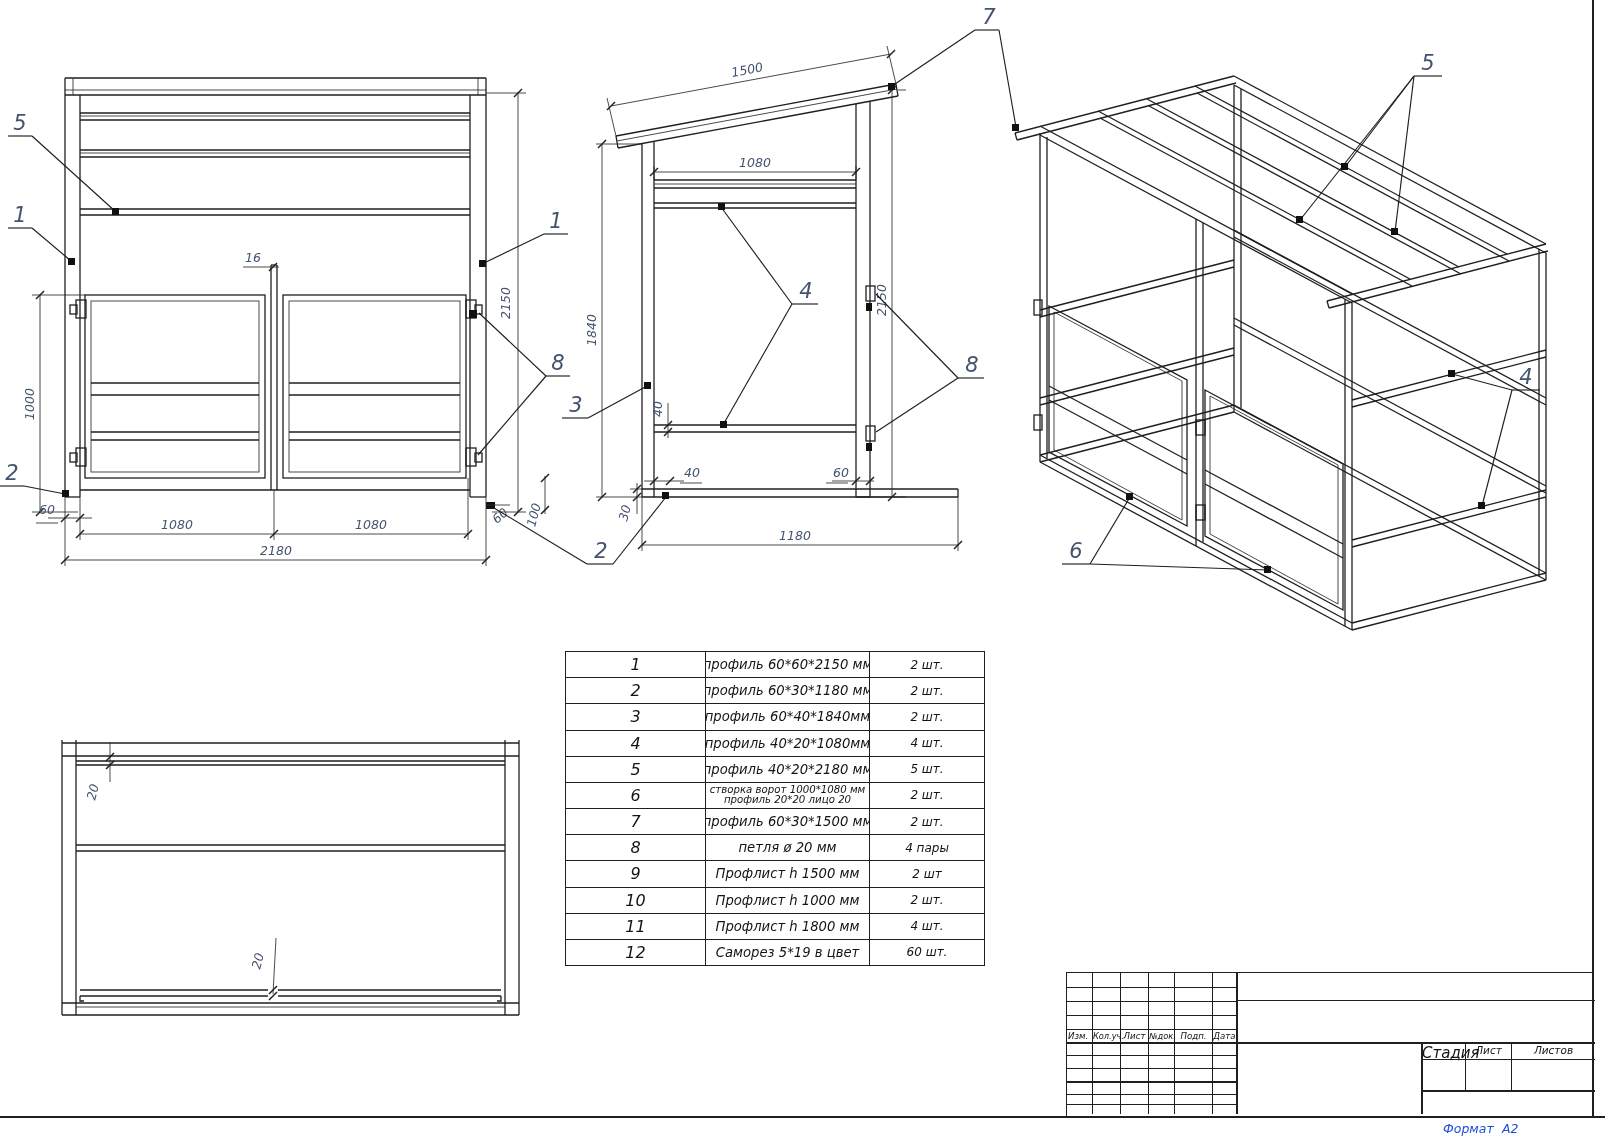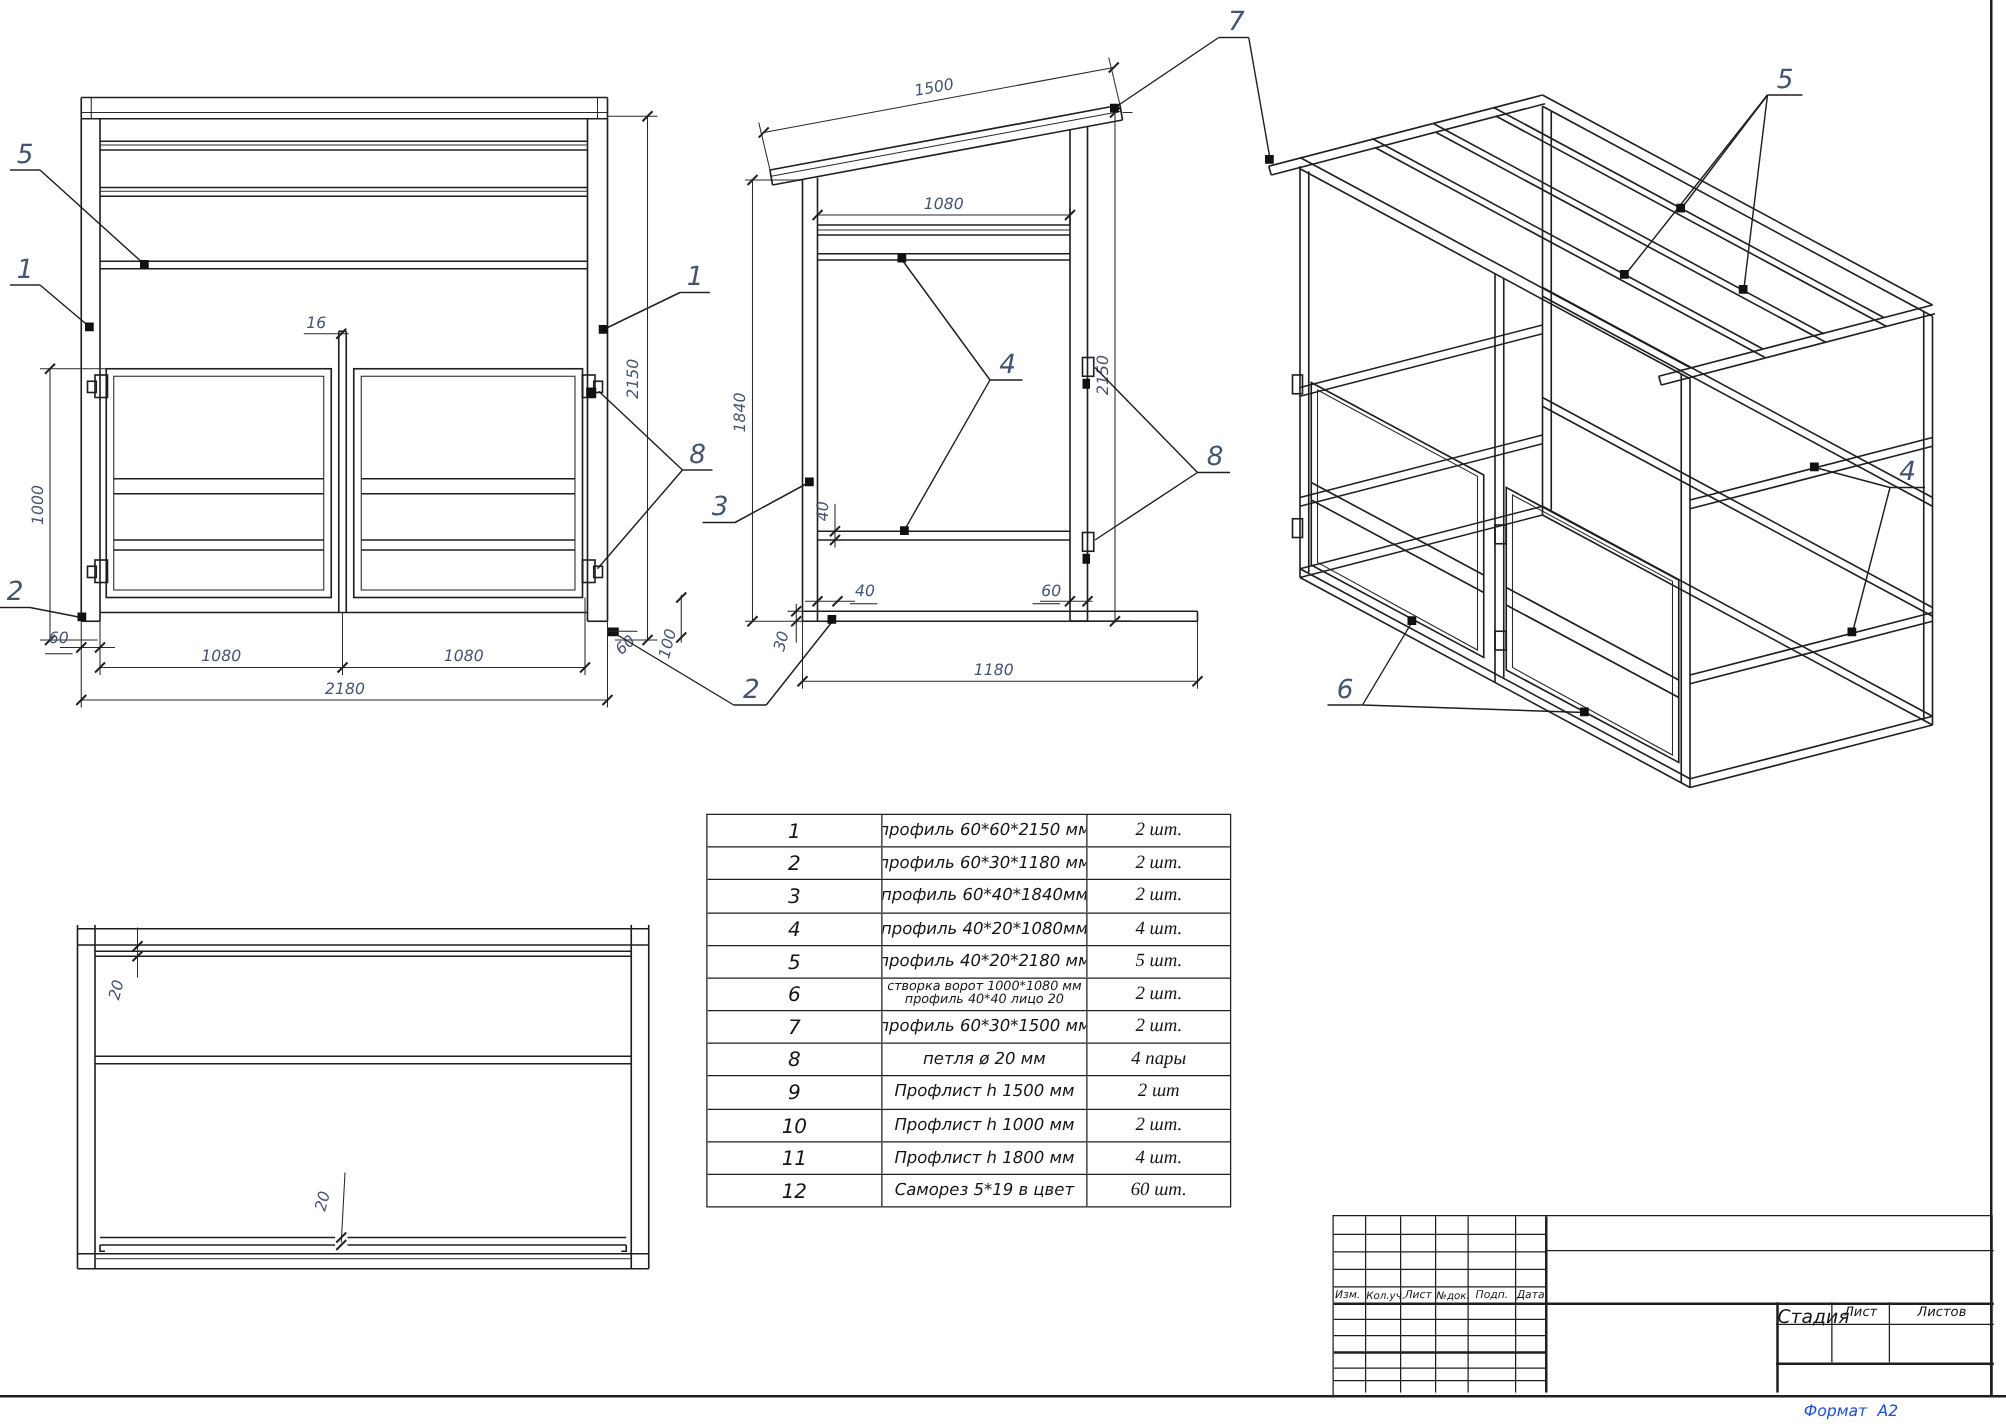--- a/index.html
+++ b/index.html
@@ -16,21 +16,21 @@
   svg text.dim{font-size:12.5px;text-anchor:middle;}
   svg text.co{font-size:21px;text-anchor:middle;}
   .parts-table{position:absolute;left:565px;top:651px;width:420px;height:315px;
     border:1.6px solid #1f1f21;box-sizing:border-box;display:flex;flex-direction:column;}
   .prow{flex:1;display:flex;border-bottom:1.6px solid #1f1f21;box-sizing:border-box;}
   .prow:last-child{border-bottom:none;}
   .prow .c{display:flex;align-items:center;justify-content:center;box-sizing:border-box;
     font-style:italic;color:#141414;overflow:hidden;white-space:nowrap;}
   .c.num{width:140px;border-right:1.6px solid #1f1f21;font-size:16px;}
   .c.desc{width:164px;border-right:1.6px solid #1f1f21;font-size:13.2px;}
-  .c.qty{flex:1;font-size:15px;font-family:Liberation Serif, serif;}
+  .c.qty{flex:1;font-size:12px;}
   .desc.two{flex-direction:column;line-height:10px;font-size:10.2px;justify-content:center;}
   .title-block{position:absolute;left:1066px;top:972px;width:528px;height:145px;
     border:1.8px solid #1f1f21;box-sizing:border-box;color:#141414;}
   .tb-line{position:absolute;background:#1f1f21;}
   .tb-txt{position:absolute;font-style:italic;color:#141414;white-space:nowrap;}
   .fmt{position:absolute;top:1121px;font-style:italic;font-size:12.5px;color:#1d4ed8;}
 </style>
 </head>
 <body>
 
@@ -436,21 +436,21 @@
       </div>
   <div class="prow">
         <div class="c num">5</div>
         <div class="c desc">профиль 40*20*2180 мм</div>
         <div class="c qty">5 шт.</div>
       </div>
   <div class="prow">
         <div class="c num">6</div>
         <div class="c desc two">
           <span>створка ворот 1000*1080 мм</span>
-          <span>профиль 40*40 лицо 20</span>
+          <span>профиль 20*20 лицо 20</span>
         </div>
         <div class="c qty">2 шт.</div>
       </div>
   <div class="prow">
         <div class="c num">7</div>
         <div class="c desc">профиль 60*30*1500 мм</div>
         <div class="c qty">2 шт.</div>
       </div>
   <div class="prow">
         <div class="c num">8</div>

